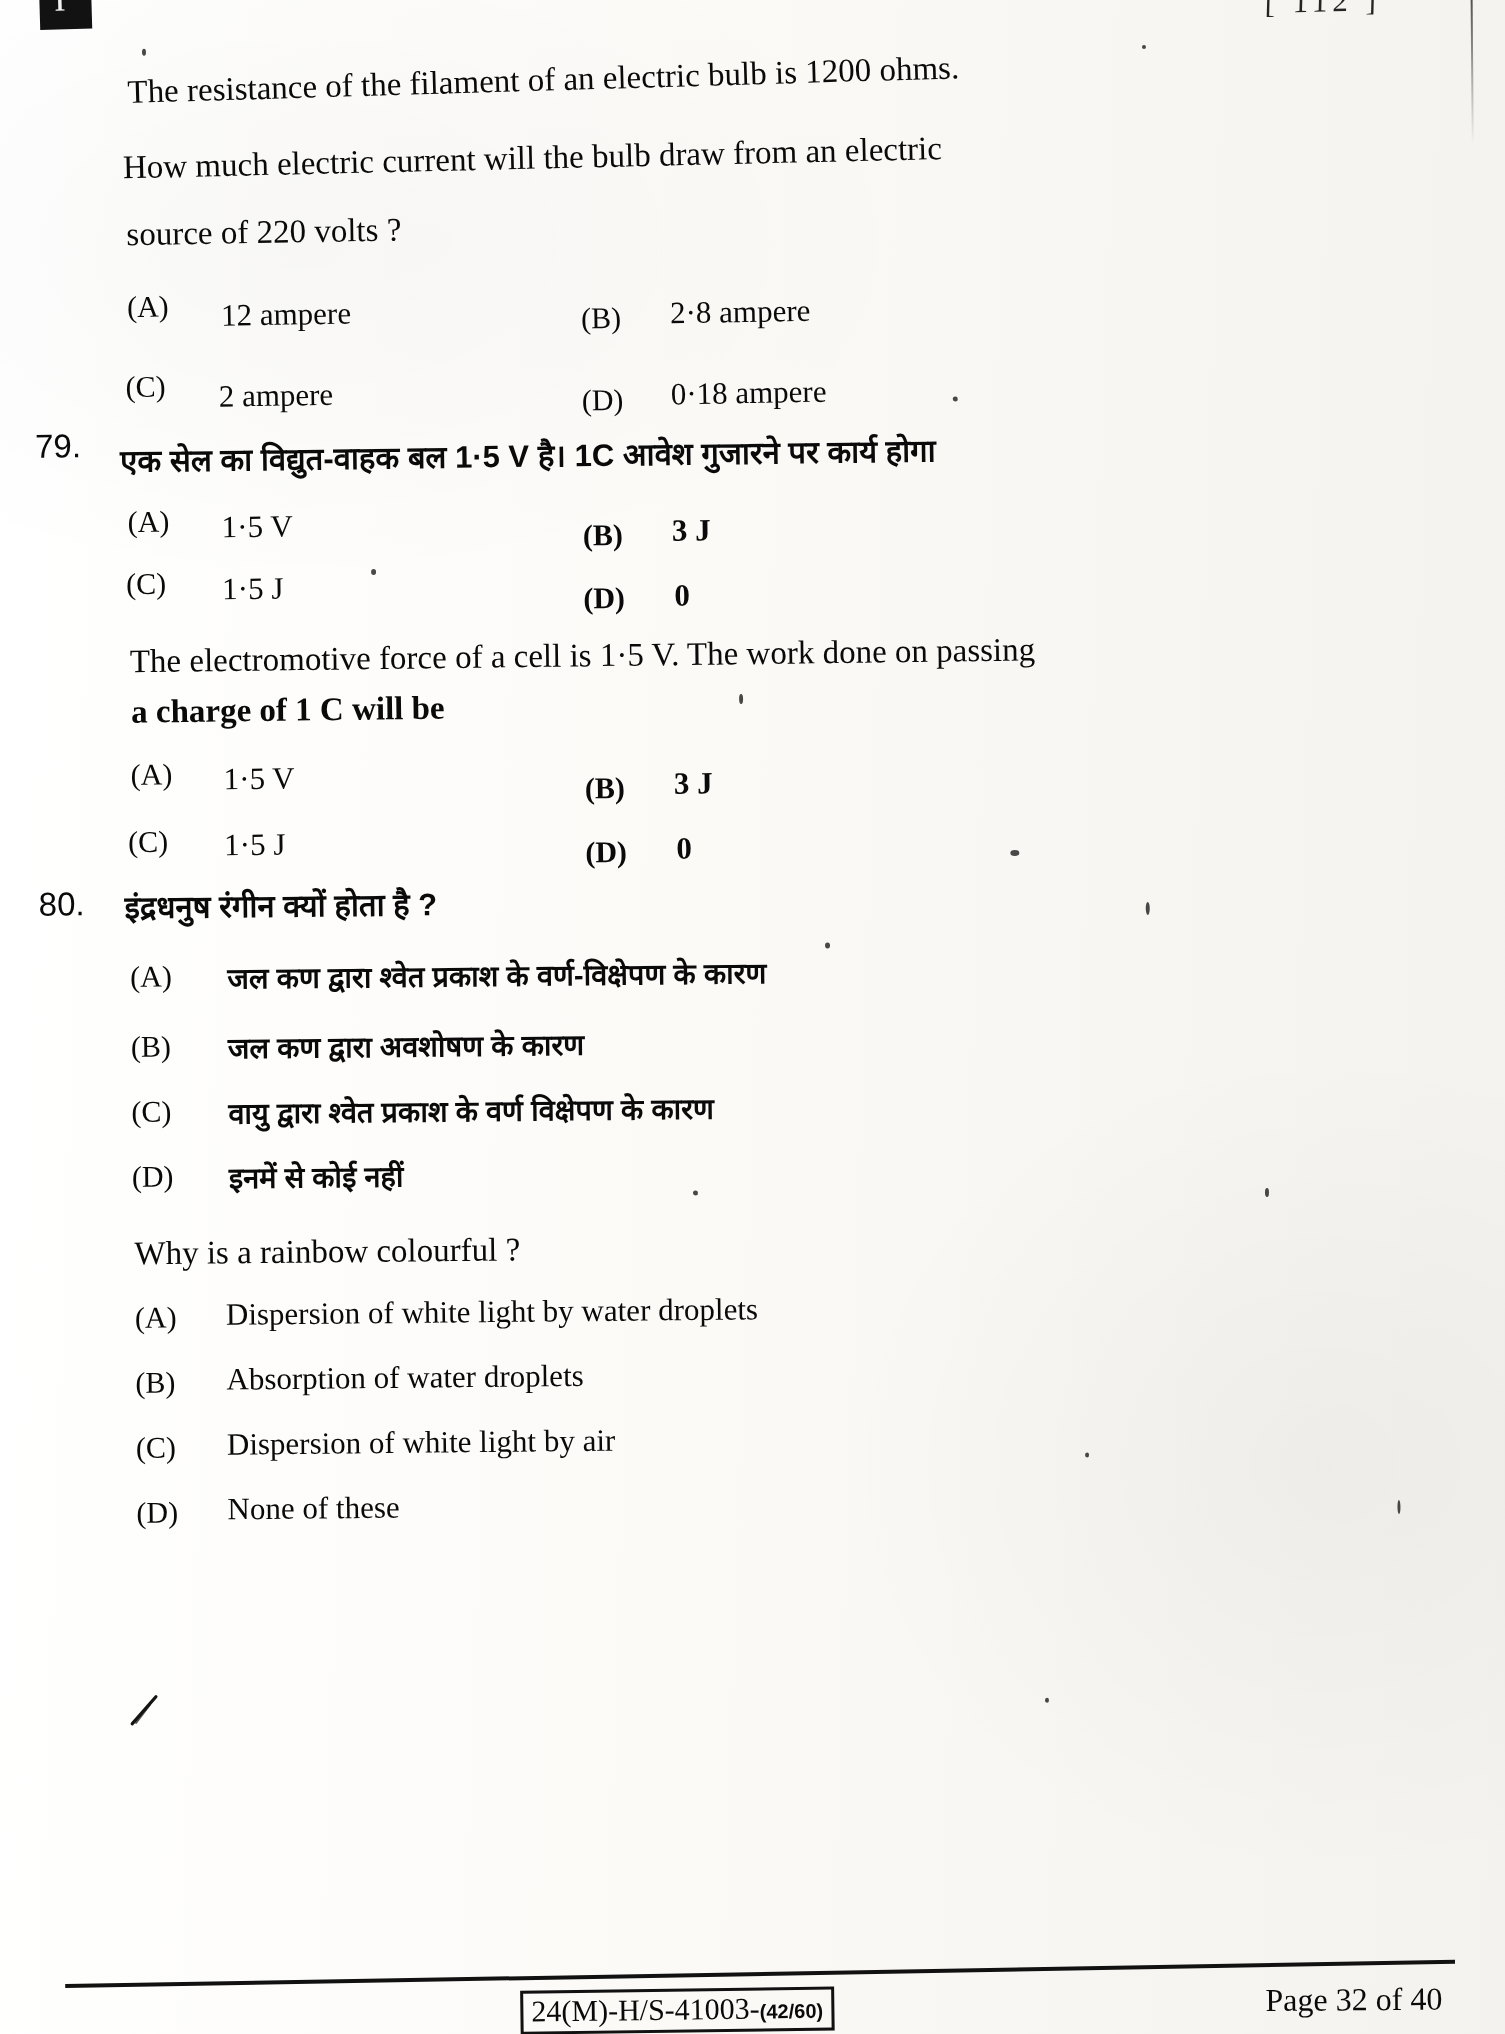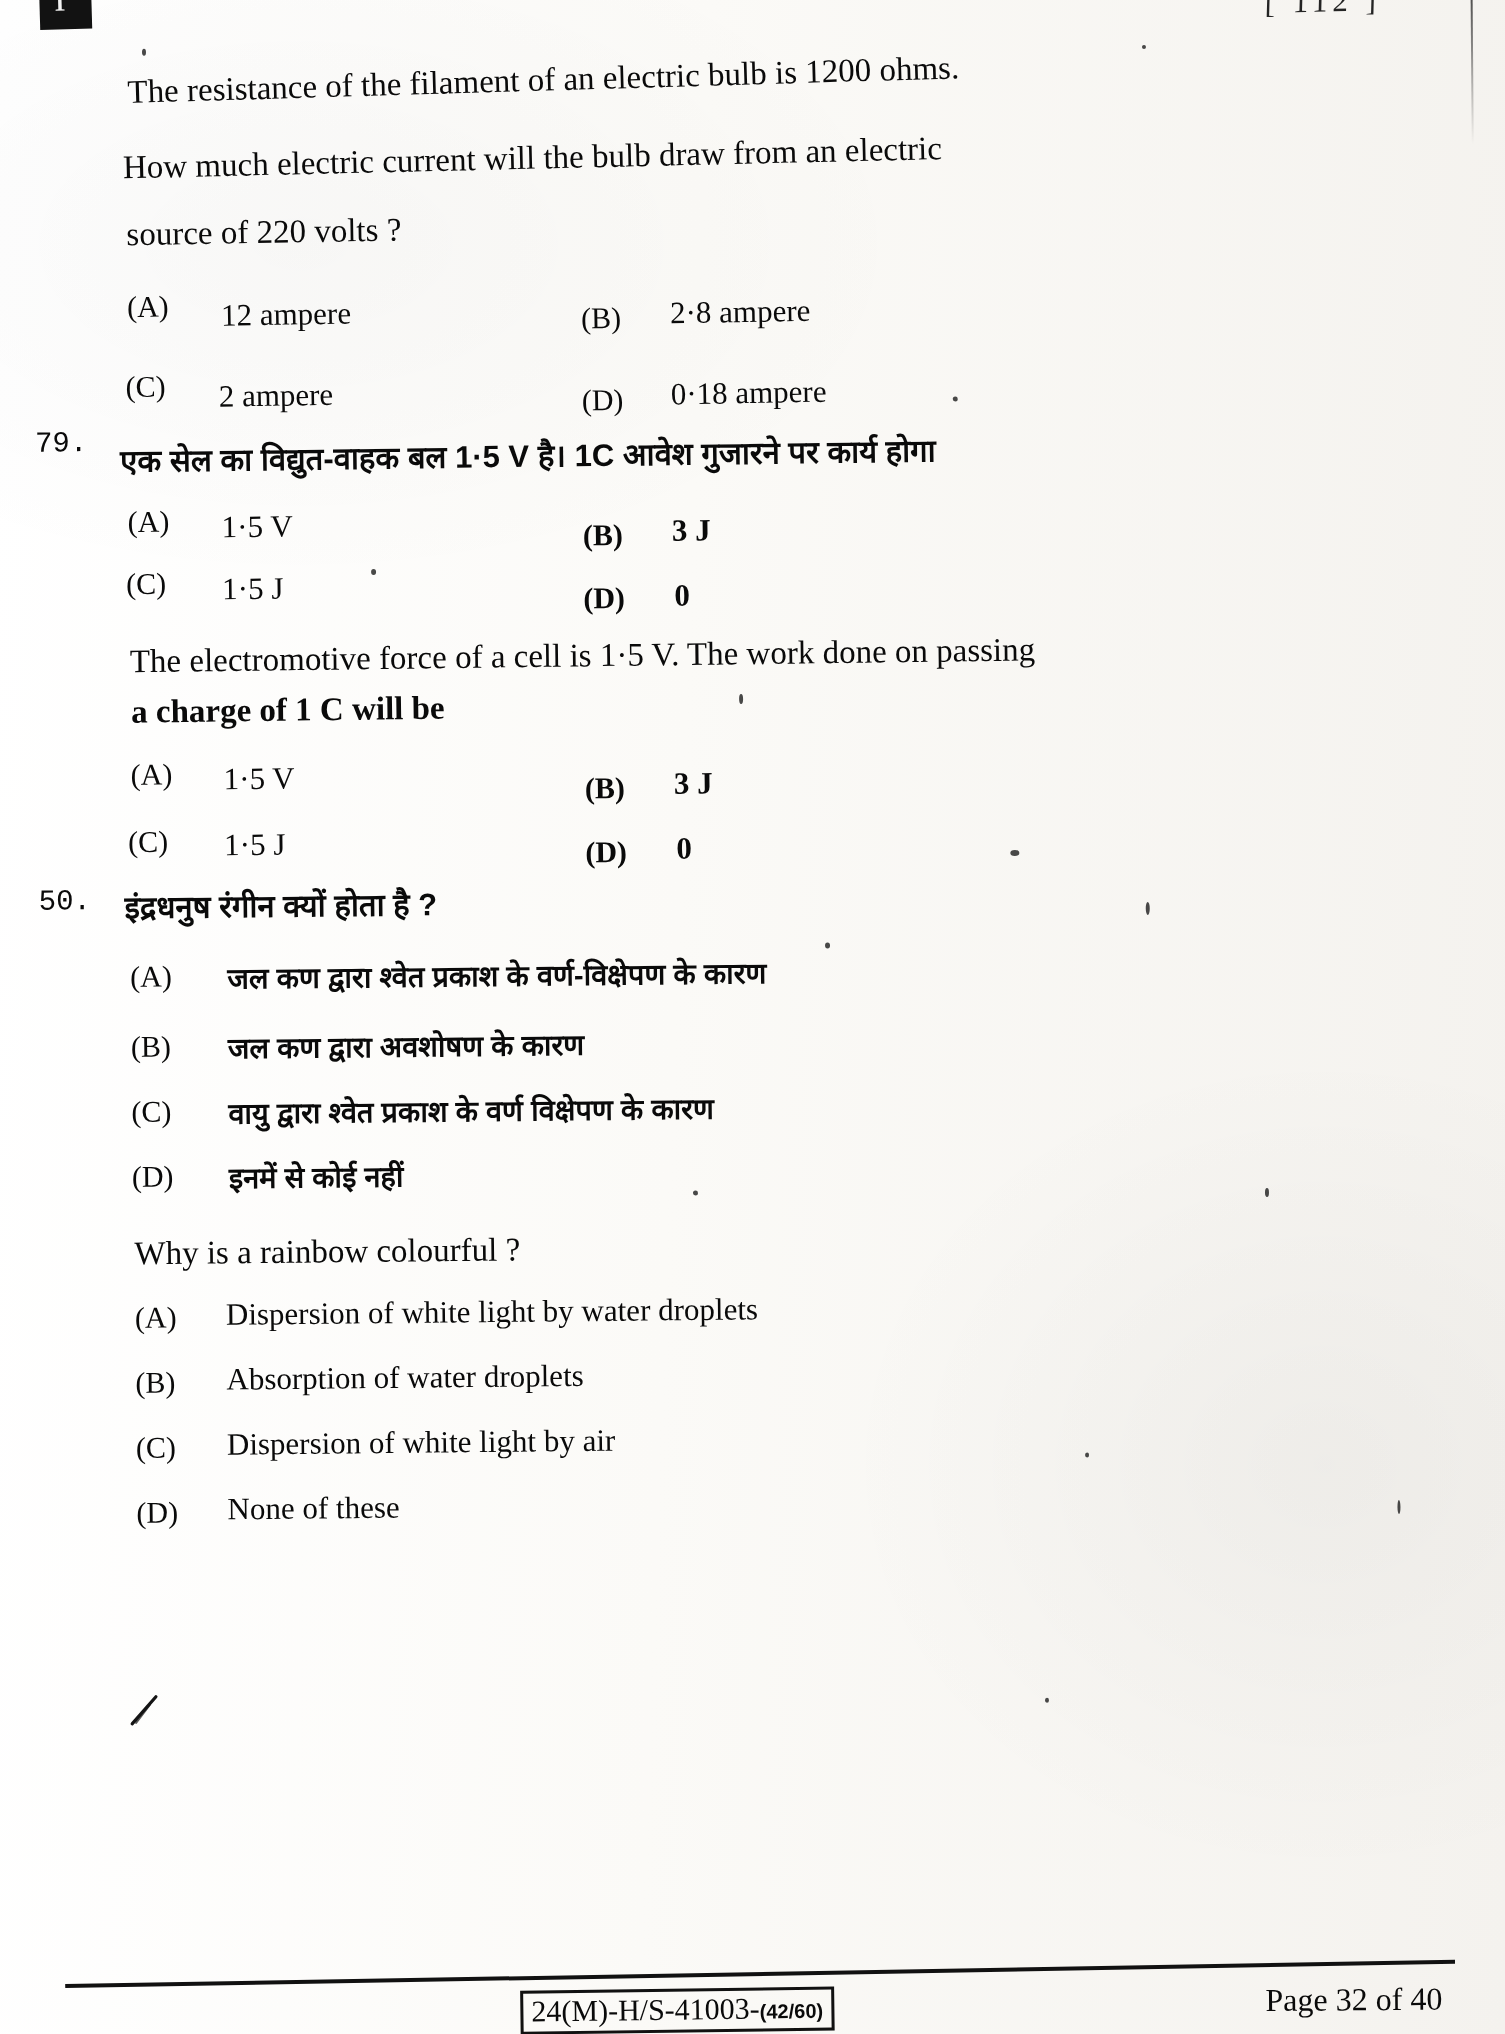--- a/index.html
+++ b/index.html
@@ -85,22 +85,22 @@
 
   .hindi {
     font-family: "Liberation Sans", "DejaVu Sans", sans-serif;
     font-weight: 700;
     font-size: 31px;
     white-space: nowrap;
   }
 
   .qnum {
     position: absolute;
-    font-size: 29px;
-    font-family: Liberation Mono, monospace;
+    font-size: 33px;
+    font-family: Liberation Sans, sans-serif;
   }
 
   .opt-label {
     position: absolute;
     font-size: 30px;
     font-family: "Liberation Serif", serif;
   }
 
   .opt-text {
     position: absolute;
@@ -231,21 +231,21 @@
 
     <div class="opt-label w4 bold" style="left:585px; top:770px;">(B)</div>
     <div class="opt-text w4 bold" style="left:674px; top:765px;">3 J</div>
 
     <div class="opt-label w4" style="left:128px; top:820px;">(C)</div>
     <div class="opt-text w4" style="left:224px; top:823px;">1·5 J</div>
 
     <div class="opt-label w4 bold" style="left:585px; top:834px;">(D)</div>
     <div class="opt-text w4 bold" style="left:676px; top:830px;">0</div>
 
-    <div class="qnum w5" style="left:38px; top:880px;">50.</div>
+    <div class="qnum w5" style="left:38px; top:880px;">80.</div>
     <div class="block hindi w5" style="left:124px; top:880px;">इंद्रधनुष रंगीन क्यों होता है ?</div>
 
     <div class="opt-label w5" style="left:129px; top:955px;">(A)</div>
     <div class="opt-text hi w5" style="left:226px; top:953px;">जल कण द्वारा श्वेत प्रकाश के वर्ण-विक्षेपण के कारण</div>
 
     <div class="opt-label w5" style="left:129px; top:1025px;">(B)</div>
     <div class="opt-text hi w5" style="left:226px; top:1023px;">जल कण द्वारा अवशोषण के कारण</div>
 
     <div class="opt-label w5" style="left:129px; top:1090px;">(C)</div>
     <div class="opt-text hi w5" style="left:226px; top:1088px;">वायु द्वारा श्वेत प्रकाश के वर्ण विक्षेपण के कारण</div>

